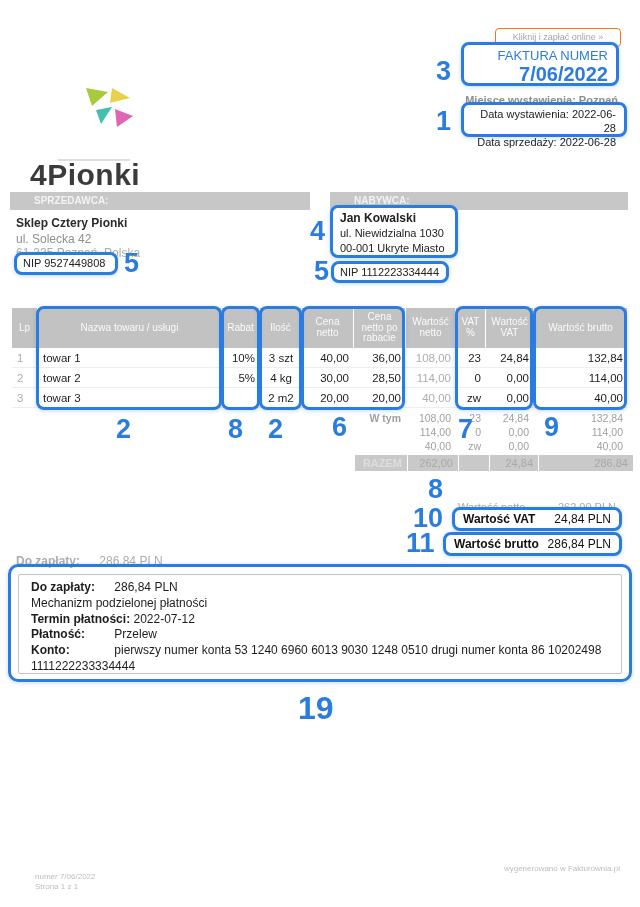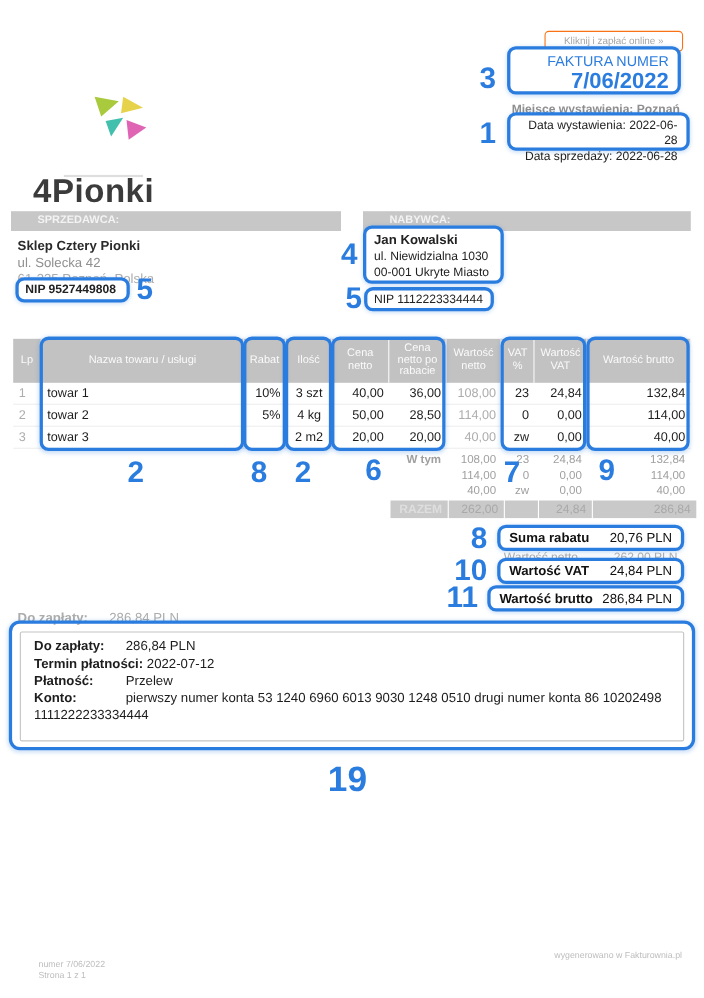--- a/index.html
+++ b/index.html
@@ -71,21 +71,21 @@
       <polygon points="31,23 49,30 33,41" fill="#df64b4"></polygon>
     </svg>
   </div>
   <div class="abs" style="left:30px;top:120px;font-size:30px;font-weight:bold;color:#3b3b3b;letter-spacing:0.5px;margin-top:38px;">4Pionki</div>
   <div class="abs" style="left:58px;top:159px;width:72px;height:2px;background:#dedede;"></div>
 
   <div class="greybar" style="left:10px;top:192px;width:300px;height:18px;">SPRZEDAWCA:</div>
   <div class="abs" style="left:16px;top:216px;font-size:12px;font-weight:bold;color:#2a2a2a;">Sklep Cztery Pionki</div>
   <div class="abs fade1" style="left:16px;top:232px;font-size:12px;">ul. Solecka 42</div>
   <div class="abs fade2" style="left:16px;top:246px;font-size:12px;">61-335 Poznań, Polska</div>
-  <div class="bluebox" style="left:14px;top:252px;width:104px;height:23px;font-size:11px;line-height:17px;padding:0 6px;font-weight:bold;">
+  <div class="bluebox" style="left:14px;top:252px;width:104px;height:23px;font-size:11px;line-height:17px;padding:0 6px;">
     <span>NIP 9527449808</span>
   </div>
   <div class="callout" style="left:124px;top:250px;">5</div>
 
   <div class="greybar" style="left:330px;top:192px;width:298px;height:18px;">NABYWCA:</div>
   <div class="callout" style="left:310px;top:218px;">4</div>
   <div class="bluebox" style="left:330px;top:205px;width:128px;height:53px;padding:3px 7px;font-size:11px;line-height:15px;">
     <div style="font-size:12px;font-weight:bold;">Jan Kowalski</div>
     <div>ul. Niewidzialna 1030</div>
     <div>00-001 Ukryte Miasto</div>
@@ -118,21 +118,21 @@
     <span class="cell w-wn r fade2">108,00</span>
     <span class="cell w-vat r">23</span>
     <span class="cell w-wv r">24,84</span>
     <span class="cell w-wb r">132,84</span>
   </div>
   <div class="trow drow" style="top:368px;">
     <span class="cell w-lp fade2">2</span>
     <span class="cell w-name">towar 2</span>
     <span class="cell w-rabat r">5%</span>
     <span class="cell w-qty c">4 kg</span>
-    <span class="cell w-cn r">50,00</span>
+    <span class="cell w-cn r">30,00</span>
     <span class="cell w-cnpr r">28,50</span>
     <span class="cell w-wn r fade2">114,00</span>
     <span class="cell w-vat r">0</span>
     <span class="cell w-wv r">0,00</span>
     <span class="cell w-wb r">114,00</span>
   </div>
   <div class="trow drow" style="top:388px;">
     <span class="cell w-lp fade2">3</span>
     <span class="cell w-name">towar 3</span>
     <span class="cell w-rabat r"></span>
@@ -187,24 +187,20 @@
   </div>
 
   <div class="callout" style="left:116px;top:416px;">2</div>
   <div class="callout" style="left:228px;top:416px;">8</div>
   <div class="callout" style="left:268px;top:416px;">2</div>
   <div class="callout" style="left:332px;top:414px;">6</div>
   <div class="callout" style="left:458px;top:416px;">7</div>
   <div class="callout" style="left:544px;top:414px;">9</div>
 
   <div class="callout" style="left:428px;top:476px;">8</div>
-  <div class="bluebox totbox" style="left:452px;top:477px;width:170px;height:24px;">
-    <span class="lab">Suma rabatu</span>
-    <span class="val">20,76 PLN</span>
-  </div>
   <div class="abs fade2" style="left:458px;top:501px;width:158px;display:flex;justify-content:space-between;font-size:11px;">
     <span>Wartość netto</span>
     <span>262,00 PLN</span>
   </div>
   <div class="callout" style="left:413px;top:505px;">10</div>
   <div class="bluebox totbox" style="left:452px;top:507px;width:170px;height:24px;">
     <span class="lab">Wartość VAT</span>
     <span class="val">24,84 PLN</span>
   </div>
   <div class="callout" style="left:406px;top:530px;">11</div>
@@ -218,20 +214,21 @@
     <span>286,84 PLN</span>
   </div>
 
   <div class="bluebox hollow" style="left:8px;top:564px;width:624px;height:118px;border-radius:10px;"></div>
   <div class="abs" style="left:18px;top:574px;width:604px;height:100px;border:1px solid #c4c4c4;border-radius:2px;
        box-sizing:border-box;padding:5px 12px;background:#fff;">
     <div class="payline">
       <span class="paylab">Do zapłaty:</span>
       <span>286,84 PLN</span>
     </div>
+    <div class="payline">Mechanizm podzielonej płatności</div>
     <div class="payline">
       <span class="paylab">Termin płatności:</span>
       <span>2022-07-12</span>
     </div>
     <div class="payline">
       <span class="paylab">Płatność:</span>
       <span>Przelew</span>
     </div>
     <div class="payline">
       <span class="paylab">Konto:</span>

